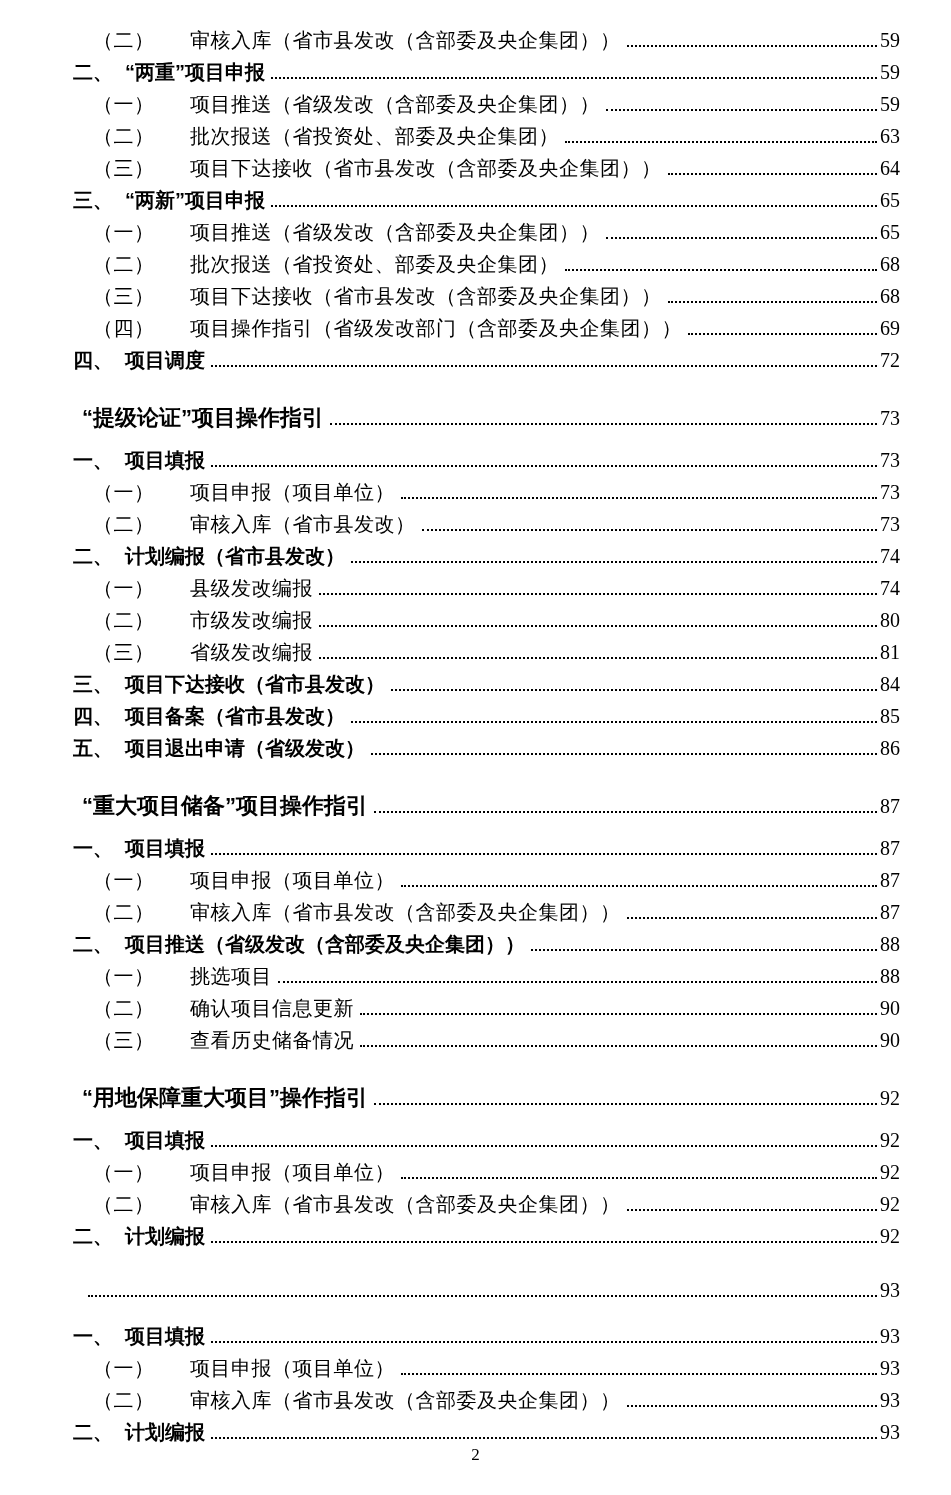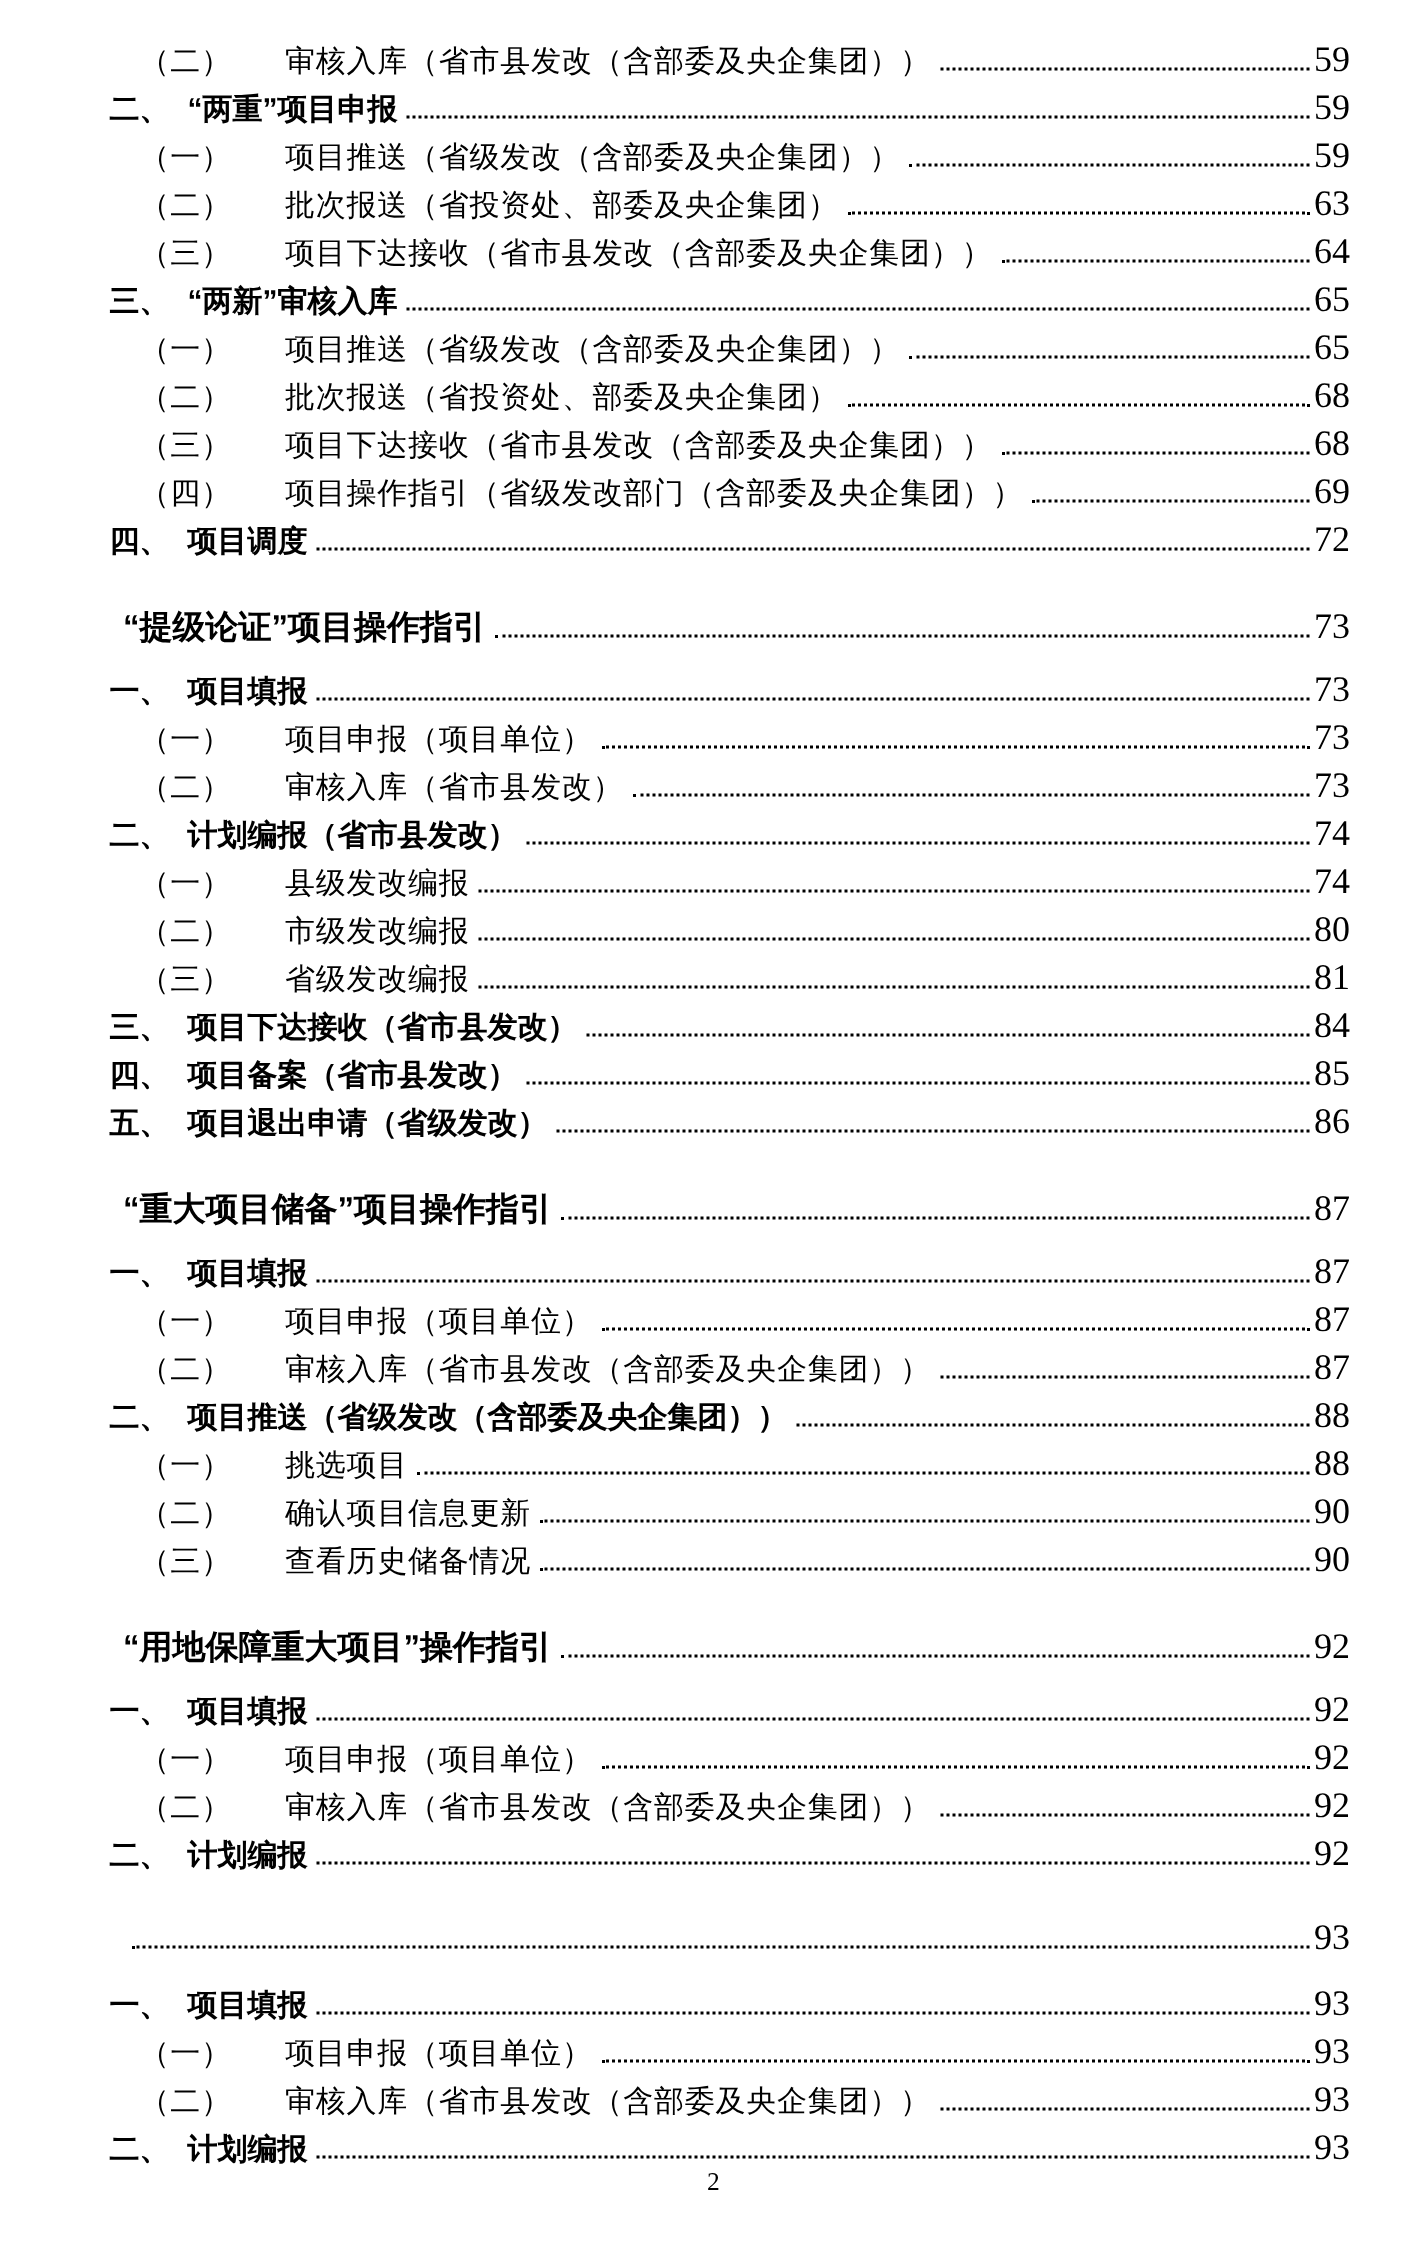--- a/index.html
+++ b/index.html
@@ -68,21 +68,21 @@
     flex: 1 1 auto;
     min-width: 8px;
     border-bottom: 2px dotted #000000;
     margin: 0 3px 5px 6px;
     height: 1px;
   }
   .toc-pagenum {
     flex: none;
     font-family: "Liberation Serif", serif;
     font-weight: normal;
-    font-size: 24px;
+    font-size: 20px;
     letter-spacing: 0;
   }
   .page-footer {
     position: absolute;
     bottom: 30px;
     left: 0;
     right: 0;
     text-align: center;
     font-family: "Liberation Serif", serif;
     font-size: 17px;
@@ -119,21 +119,21 @@
     <span class="toc-pagenum">63</span>
   </div>
       <div class="toc-row l3">
     <span class="toc-label">（三）</span>
     <span class="toc-title">项目下达接收（省市县发改（含部委及央企集团））</span>
     <span class="dot-leader"></span>
     <span class="toc-pagenum">64</span>
   </div>
       <div class="toc-row l2">
     <span class="toc-label">三、</span>
-    <span class="toc-title">“两新”审核入库</span>
+    <span class="toc-title">“两新”项目申报</span>
     <span class="dot-leader"></span>
     <span class="toc-pagenum">65</span>
   </div>
       <div class="toc-row l3">
     <span class="toc-label">（一）</span>
     <span class="toc-title">项目推送（省级发改（含部委及央企集团））</span>
     <span class="dot-leader"></span>
     <span class="toc-pagenum">65</span>
   </div>
       <div class="toc-row l3">

